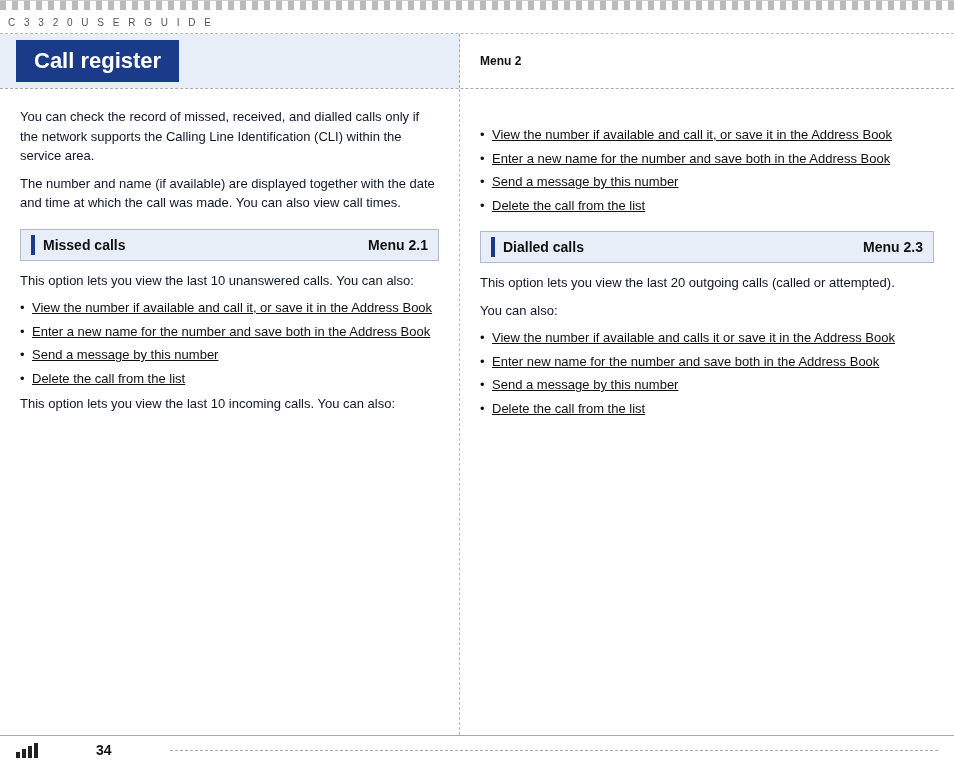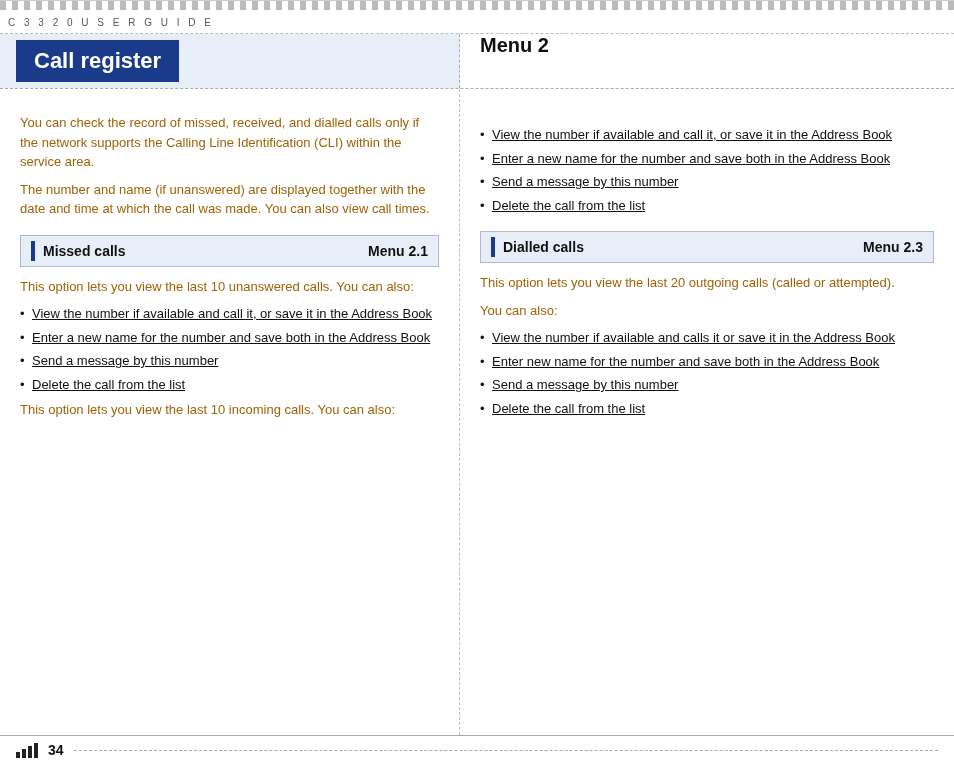--- a/index.html
+++ b/index.html
@@ -46,22 +46,23 @@
       color: #fff;
       font-size: 22px;
       font-weight: bold;
       padding: 8px 18px;
       margin-right: 0;
       text-align: right;
     }
     .header-right {
       flex: 1;
       display: flex;
+      align-items: center;
       padding-left: 20px;
-      font-size: 20px;
+      font-size: 12px;
       font-weight: bold;
       color: #111;
     }
 
     
     .top-bar {
       border-bottom: 1px dashed #bbb;
       padding: 4px 8px;
     }
 
@@ -107,22 +108,21 @@
     .section-heading-menu {
       font-size: 14px;
       font-weight: bold;
       color: #111;
     }
 
     .body-text {
       font-size: 13px;
       line-height: 1.5;
       margin-bottom: 8px;
-      color: #a16207;
-      margin-top: 6px;
+      color: #0f172a;
     }
 
     .bullet-list {
       list-style: none;
       padding: 0;
       margin: 6px 0;
     }
     .bullet-list li {
       font-size: 13px;
       line-height: 1.5;
@@ -138,20 +138,21 @@
       top: 0;
     }
 
     
     .footer {
       border-top: 1px solid #aaa;
       display: flex;
       align-items: center;
       padding: 6px 16px;
       background: #fff;
+      gap: 48px;
     }
     .footer-bars {
       display: flex;
       gap: 2px;
       align-items: flex-end;
       margin-right: 10px;
     }
     .footer-bar {
       background: #222;
     }
@@ -196,21 +197,21 @@
     <div class="header-right">
       <span>Menu 2</span>
     </div>
   </div>
 
   <div class="content">
 
     <div class="col-left">
 
       <p class="body-text">You can check the record of missed, received, and dialled calls only if the network supports the Calling Line Identification (CLI) within the service area.</p>
-      <p class="body-text">The number and name (if unanswered) are displayed together with the date and time at which the call was made. You can also view call times.</p>
+      <p class="body-text">The number and name (if available) are displayed together with the date and time at which the call was made. You can also view call times.</p>
 
       <div class="section-heading">
         <div class="section-heading-bar"></div>
         <span class="section-heading-title">Missed calls</span>
         <span class="section-heading-menu">Menu 2.1</span>
       </div>
 
       <p class="body-text">This option lets you view the last 10 unanswered calls. You can also:</p>
       <ul class="bullet-list">
         <li>View the number if available and call it, or save it in the Address Book</li>

